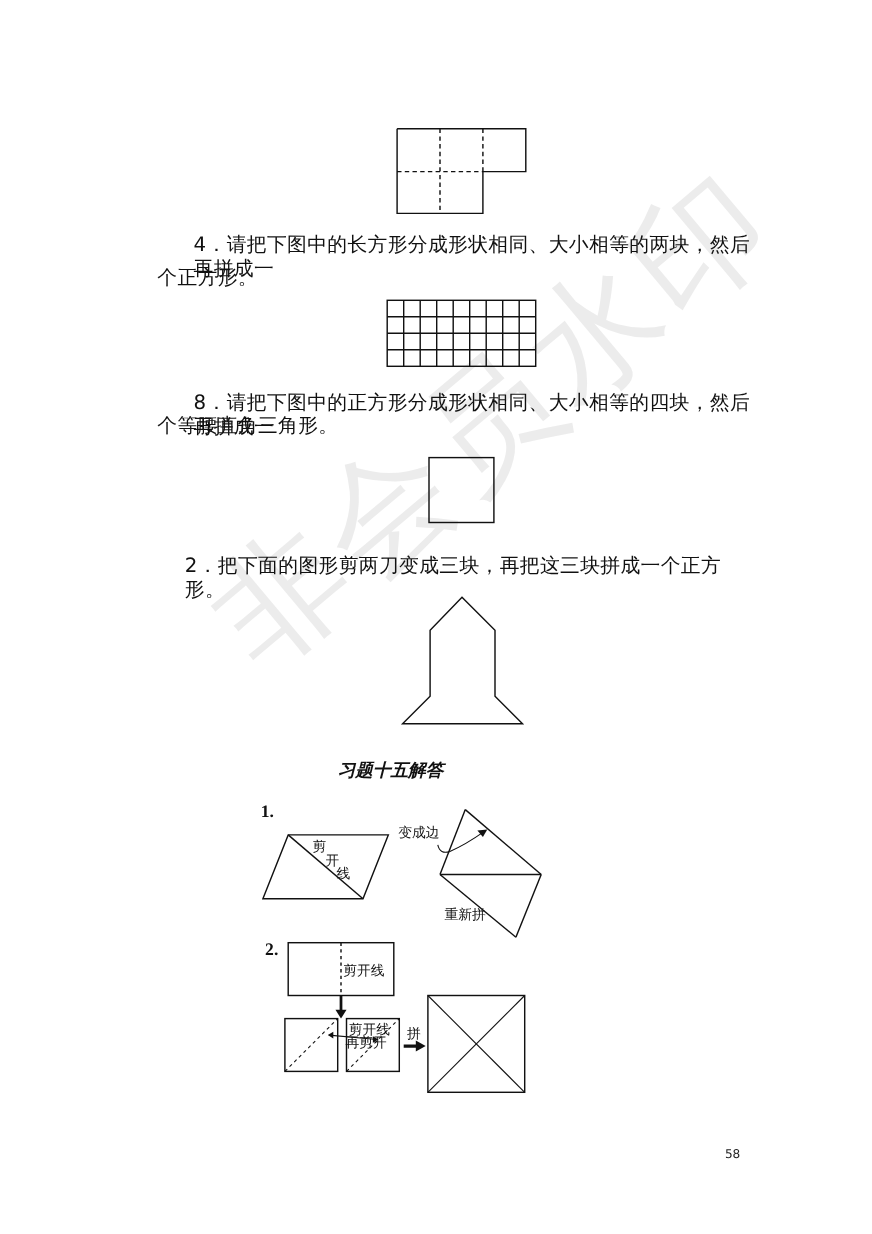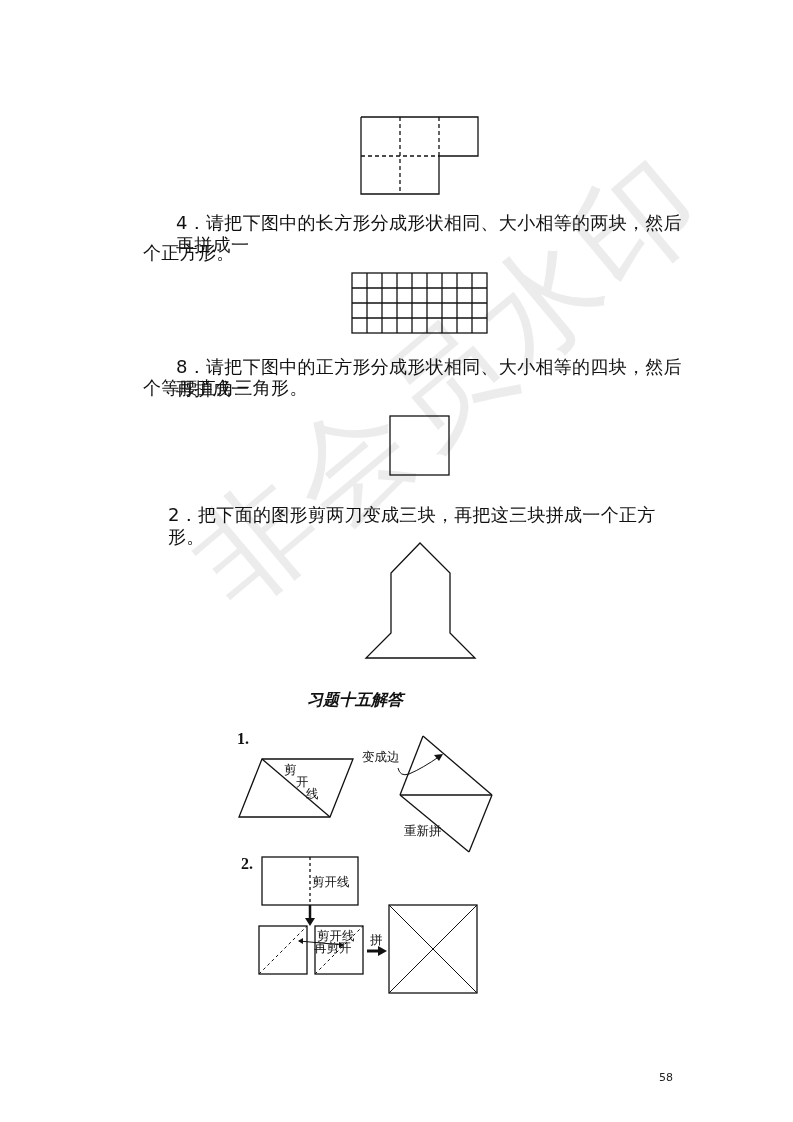--- a/index.html
+++ b/index.html
@@ -7,21 +7,21 @@
          font-family: "DejaVu Sans", "Liberation Sans", sans-serif; color: #111; }
   .abs { position: absolute; }
   .para { font-size: 18px; line-height: 22px; width: 545px; letter-spacing: 0.3px; }
   .title { font-family: "DejaVu Serif", "Liberation Serif", serif; font-weight: bold; font-size: 16px; font-style: italic; }
   .lbl { font-size: 12.5px; color: #111; }
   .num { font-family: "Liberation Serif", serif; font-weight: bold; font-size: 16px; }
   .watermark { position: absolute; left: 160px; top: 520px; font-size: 118px; color: rgba(150,150,150,0.18);
                transform: rotate(-40deg); transform-origin: left top; white-space: nowrap; letter-spacing: 6px;
                pointer-events: none; font-family: "DejaVu Sans", sans-serif; }
   svg { position: absolute; left: 0; top: 0; }
-  .pagenum { font-size: 11px; color: #222; margin-top: 28px; }
+  .pagenum { font-size: 11px; color: #222; }
 </style>
 </head>
 <body>
 
 <div class="watermark">非会员水印</div>
 
 <svg width="793" height="1122" viewBox="0 0 793 1122">
 
   <g stroke="#111" stroke-width="1.3" fill="none">
     <polyline points="361,117 478,117 478,156 439,156 439,194 361,194 361,117"></polyline>

